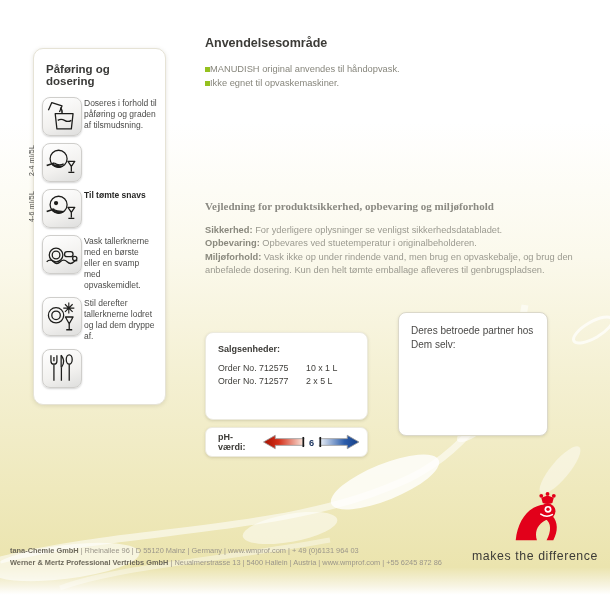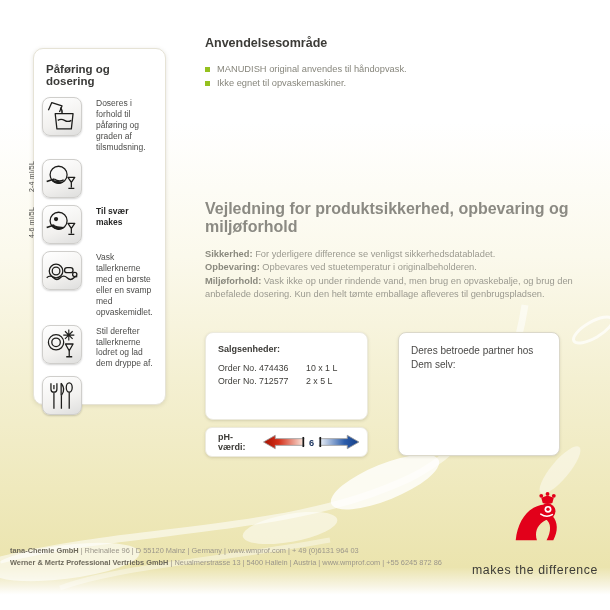--- a/index.html
+++ b/index.html
@@ -12,75 +12,75 @@
   .decor{ position:absolute; left:0; top:0; z-index:0; }
 
   
   .panel{
     position:absolute; left:33px; top:48px; width:133px; height:357px; z-index:2;
     background:#fff; border:1px solid #e6e3d6; border-radius:10px;
     box-shadow:0 1px 4px rgba(110,105,70,.18);
     padding:12px 8px 10px 8px;
   }
   .panel h2{ font-size:11.5px; color:#3a3a38; padding:2px 4px 10px 4px; }
-  .sb-item{ position:relative; display:flex; gap:14px; margin-bottom:7px; align-items:flex-start; }
+  .sb-item{ position:relative; display:flex; gap:2px; margin-bottom:7px; align-items:flex-start; }
   .sb-icon{
     flex:0 0 40px; width:40px; height:39px; border-radius:8px;
     background:linear-gradient(160deg,#ffffff 0%,#f2f1ef 60%,#dededd 100%);
     border:1px solid #cfcecb; box-shadow:0 1px 2px rgba(0,0,0,.18);
     display:flex; align-items:center; justify-content:center;
   }
   .sb-text{ font-size:8.5px; line-height:1.28; color:#4c4c4a; padding-top:1px; }
   .sb-text b{ color:#262625; }
   .dose{
     position:absolute; left:-41px; top:14px; width:60px; text-align:center;
     transform:rotate(-90deg); font-size:7px; color:#4c4c4a; letter-spacing:.2px;
   }
 
   
   .main{ position:absolute; left:205px; top:36px; width:380px; z-index:2; }
   .main h1{ font-size:12.5px; color:#3c3b37; margin-bottom:14px; }
   .bullets{ list-style:none; }
-  .bullets li{ display:flex; align-items:flex-start; gap:7px; font-size:9.3px; color:#87867c; margin-bottom:4px; }
+  .bullets li{ display:flex; align-items:flex-start; font-size:9.3px; color:#87867c; margin-bottom:4px; }
   .bullet-sq{ flex:0 0 5px; width:5px; height:5px; margin-top:2.5px; background:#95c11f; }
   .guidance{ margin-top:112px; }
-  .guidance h2{ font-size:16px; color:#8b8a83; margin-bottom:12px; }
+  .guidance h2{ font-size:11px; color:#8b8a83; margin-bottom:12px;font-family:Liberation Serif, serif; }
   .guidance p{ font-size:9.3px; line-height:1.45; color:#9b9a90; }
   .guidance p b{ color:#8a897e; }
 
   
   .sales-box{
     position:absolute; left:205px; top:332px; width:163px; height:88px; z-index:2;
     background:#fff; border-radius:8px; border:1px solid #eceade;
     box-shadow:0 1px 3px rgba(110,105,70,.22); padding:11px 12px;
   }
   .sales-box h3{ font-size:9px; color:#3c3b37; margin-bottom:9px; }
   .sales-row{ display:flex; font-size:8.8px; color:#3f3e3a; margin-bottom:3px; }
   .sales-row .ord{ width:88px; }
   .ph-box{
     position:absolute; left:205px; top:427px; width:163px; height:30px; z-index:2;
     background:#fff; border-radius:7px; border:1px solid #eceade;
     box-shadow:0 1px 3px rgba(110,105,70,.22);
     display:flex; align-items:center; padding:0 6px 0 12px; gap:15px;
   }
   .ph-box .lbl{ font-size:9px; font-weight:bold; color:#3c3b37; flex:1; }
   .partner-box{
-    position:absolute; left:398px; top:332px; width:162px; height:124px; z-index:2;
+    position:absolute; left:398px; top:312px; width:150px; height:124px; z-index:2;
     background:#fff; border-radius:8px; border:1px solid #dbd8ca;
     box-shadow:0 1px 3px rgba(110,105,70,.18); padding:11px 12px;
   }
   .partner-box p{ font-size:10px; line-height:1.4; color:#4a4947; }
 
   
   .footer{ position:absolute; left:10px; top:545px; z-index:2; width:440px; }
   .footer p{ font-size:7.4px; line-height:1.6; color:#9b968a; white-space:nowrap; }
   .footer p b{ color:#6e6a5c; }
   .brand{ position:absolute; left:470px; top:492px; width:130px; z-index:2; text-align:center; }
   .frog{ margin:0 auto; display:block; }
-  .tagline{ font-size:12.3px; color:#3c3b37; letter-spacing:.6px; margin-top:17px; white-space:nowrap; }
+  .tagline{ font-size:12.3px; color:#3c3b37; letter-spacing:.6px; margin-top:3px; white-space:nowrap; }
 </style>
 </head>
 <body>
 
 <div class="page">
 
   <svg class="decor" width="610" height="610" viewBox="0 0 610 610">
     <path d="M0 560 C140 525 290 535 410 478 C470 448 512 390 525 305" stroke="#ffffff" stroke-width="7" fill="none" opacity="0.55"></path>
     <path d="M60 588 C120 566 220 560 330 540" stroke="#ffffff" stroke-width="5" fill="none" opacity="0.4"></path>
     <ellipse cx="385" cy="482" rx="58" ry="18" fill="#ffffff" opacity="0.8" transform="rotate(-22 385 482)"></ellipse>
@@ -125,21 +125,21 @@
       <span class="sb-icon">
         <svg width="34" height="34" viewBox="0 0 40 38" fill="none" stroke="#1d1d1b" stroke-width="1.5" stroke-linejoin="round">
           <circle cx="16" cy="14" r="10"></circle>
           <path d="M8 19 a10 10 0 0 0 14 3 q-8 0 -14 -3 z" fill="#1d1d1b"></path>
           <circle cx="13" cy="12" r="2.5" fill="#1d1d1b" stroke="none"></circle>
           <path d="M2 22 L11 19" stroke-width="2"></path>
           <path d="M27 17 h8 l-4 6 z"></path>
           <path d="M31 23 v6 M27.5 30 h7"></path>
         </svg>
       </span>
-      <p class="sb-text"><b>Til svær makes</b><span></span></p>
+      <p class="sb-text"><b>Til tømte snavs</b><span></span></p>
     </div>
 
     <div class="sb-item">
       <span class="sb-icon">
         <svg width="34" height="34" viewBox="0 0 40 38" fill="none" stroke="#1d1d1b" stroke-width="1.5" stroke-linejoin="round">
           <circle cx="13" cy="19" r="8"></circle>
           <circle cx="13" cy="19" r="4.5"></circle>
           <rect x="23" y="15" width="10" height="6" rx="3"></rect>
           <circle cx="35" cy="23" r="2.5"></circle>
           <path d="M2 27 q4 -4 8 0 q4 4 8 0 q4 -4 8 0 q4 4 8 0 q2 -2 4 -1"></path>
@@ -186,30 +186,30 @@
           <span>MANUDISH original anvendes til håndopvask.</span>
         </li>
       <li>
           <span class="bullet-sq"></span>
           <span>Ikke egnet til opvaskemaskiner.</span>
         </li>
     </ul>
 
     <div class="guidance">
       <h2>Vejledning for produktsikkerhed, opbevaring og miljøforhold</h2>
-      <p><b>Sikkerhed:</b><span> For yderligere difference se venligst sikkerhedsdatabladet.</span></p>
+      <p><b>Sikkerhed:</b><span> For yderligere oplysninger se venligst sikkerhedsdatabladet.</span></p>
       <p><b>Opbevaring:</b><span> Opbevares ved stuetemperatur i originalbeholderen.</span></p>
       <p><b>Miljøforhold:</b><span> Vask ikke op under rindende vand, men brug en opvaskebalje, og brug den anbefalede dosering. Kun den helt tømte emballage afleveres til genbrugspladsen.</span></p>
     </div>
   </div>
 
   <div class="sales-box">
     <h3>Salgsenheder:</h3>
     <div class="sales-row">
-      <span class="ord">Order No.  474436</span>
+      <span class="ord">Order No.  712575</span>
       <span>10 x 1 L</span>
     </div>
     <div class="sales-row">
       <span class="ord">Order No.  712577</span>
       <span>2 x 5 L</span>
     </div>
   </div>
 
   <div class="ph-box">
     <span class="lbl">pH-værdi:</span>

